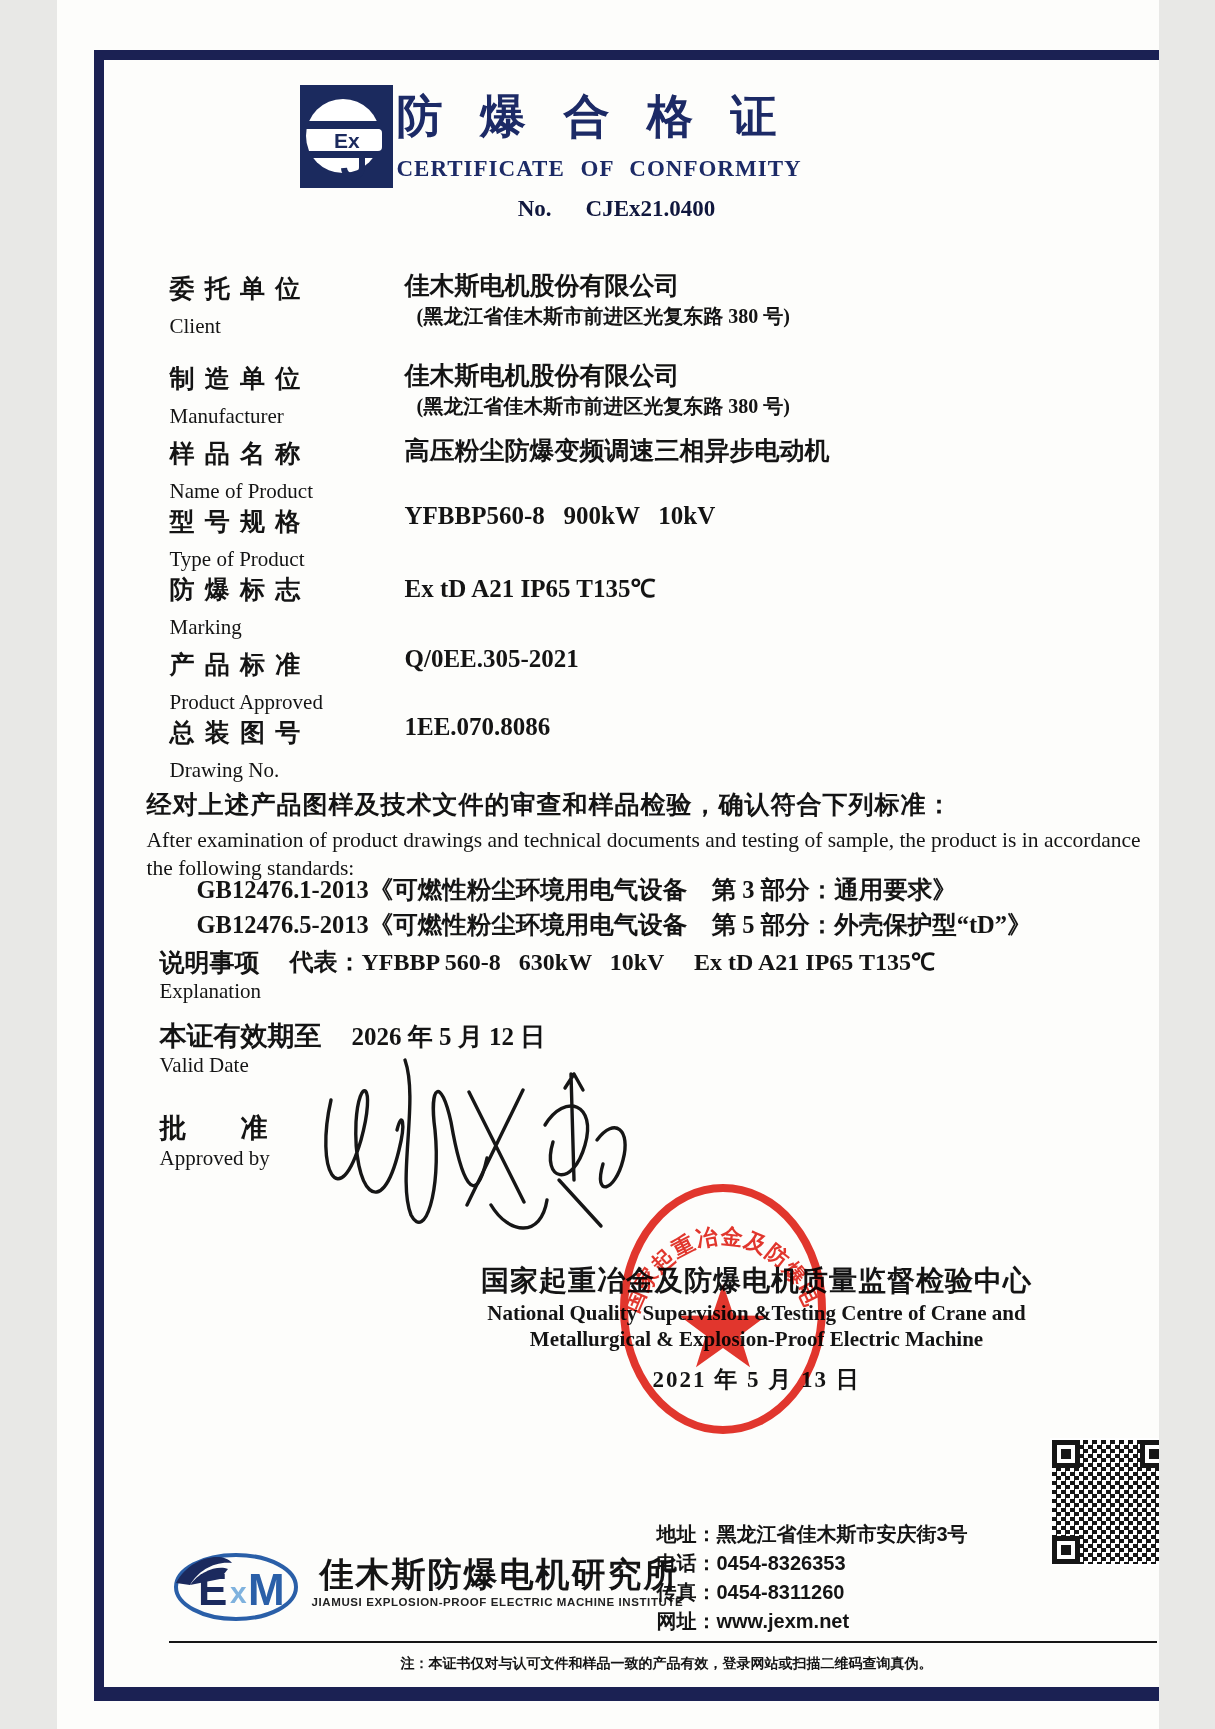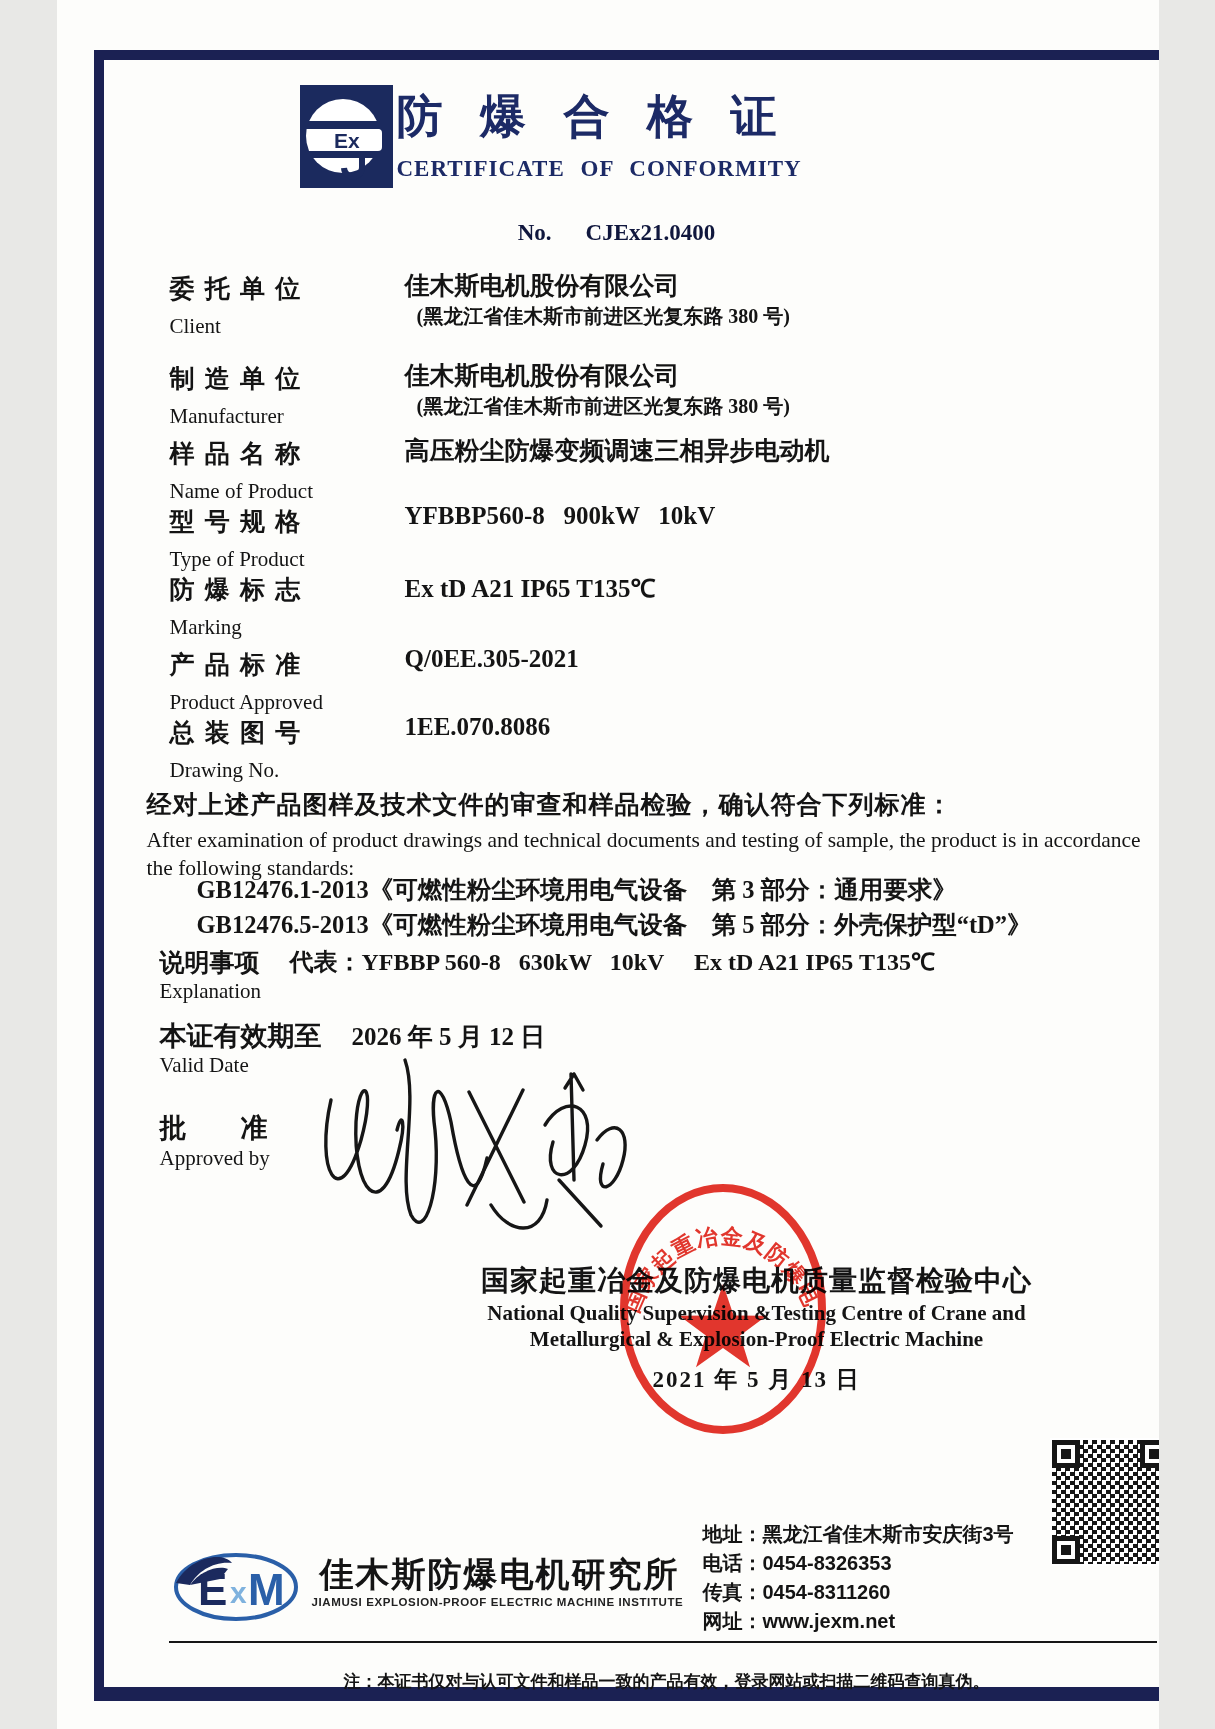--- a/index.html
+++ b/index.html
@@ -6,21 +6,21 @@
   .page{
     position:relative;width:1102px;height:1729px;margin:0 auto;
     background:#fdfdfb;overflow:hidden;
     font-family:"Liberation Serif", serif;color:#141414;
   }
   .frame{
     position:absolute;left:37px;top:50px;width:1115px;height:1627px;
     border:10px solid #1b2153;border-bottom-width:14px;pointer-events:none;
   }
   .abs{position:absolute;}
-  .nowrap{white-space:nowrap;margin-top:24px;}
+  .nowrap{white-space:nowrap;}
 
   
   .exmark{left:243px;top:85px;width:93px;height:103px;}
   .head-center{left:340px;top:86px;width:520px;text-align:left;}
   .title-cn{font-size:46px;font-weight:bold;color:#1c2a66;letter-spacing:13px;white-space:nowrap;}
   .title-en{font-size:23px;font-weight:bold;color:#1c2a66;letter-spacing:1px;word-spacing:9px;margin-top:8px;white-space:nowrap;}
   .no-line{left:180px;top:196px;width:760px;text-align:center;font-size:23px;font-weight:bold;color:#10173d;}
   .no-line .gap{display:inline-block;width:34px;}
 
   
@@ -64,24 +64,24 @@
     background:repeating-conic-gradient(#161616 0% 25%, #ffffff 0% 50%);
     background-size:9px 9px;}
   .finder{position:absolute;width:28px;height:28px;border:5px solid #161616;background:#fff;box-sizing:border-box;}
   .finder .core{position:absolute;left:4px;top:4px;width:10px;height:10px;background:#161616;}
   .finder.tl{left:2px;top:2px;} .finder.tr{right:2px;top:2px;} .finder.bl{left:2px;bottom:2px;}
 
   
   .flogo{left:113px;top:1545px;width:135px;height:80px;}
   .inst-cn{left:263px;top:1552px;font-size:34px;font-weight:bold;font-family:"Liberation Sans",sans-serif;white-space:nowrap;letter-spacing:2px;}
   .inst-en{left:255px;top:1596px;font-size:11.5px;font-weight:bold;font-family:"Liberation Sans",sans-serif;letter-spacing:.6px;color:#222;white-space:nowrap;}
-  .contact{left:600px;top:1520px;font-family:"Liberation Sans",sans-serif;margin-left:46px;}
+  .contact{left:600px;top:1520px;font-family:"Liberation Sans",sans-serif;}
   .c-line{font-size:20px;font-weight:bold;line-height:29px;white-space:nowrap;}
   .divider{left:112px;top:1641px;width:988px;height:2px;background:#161616;}
-  .footnote{left:120px;top:1655px;width:980px;text-align:center;font-size:17px;font-weight:bold;font-family:"Liberation Sans",sans-serif;white-space:nowrap;margin-top:15px;}
+  .footnote{left:120px;top:1655px;width:980px;text-align:center;font-size:14px;font-weight:bold;font-family:"Liberation Sans",sans-serif;white-space:nowrap;}
 </style>
 </head>
 <body>
 
 <div class="page">
   <div class="frame"></div>
 
   <svg class="abs exmark" viewBox="0 0 93 103">
     <rect x="0" y="0" width="93" height="103" fill="#1b2a5e"></rect>
     <circle cx="43" cy="51" r="37" fill="#ffffff"></circle>

